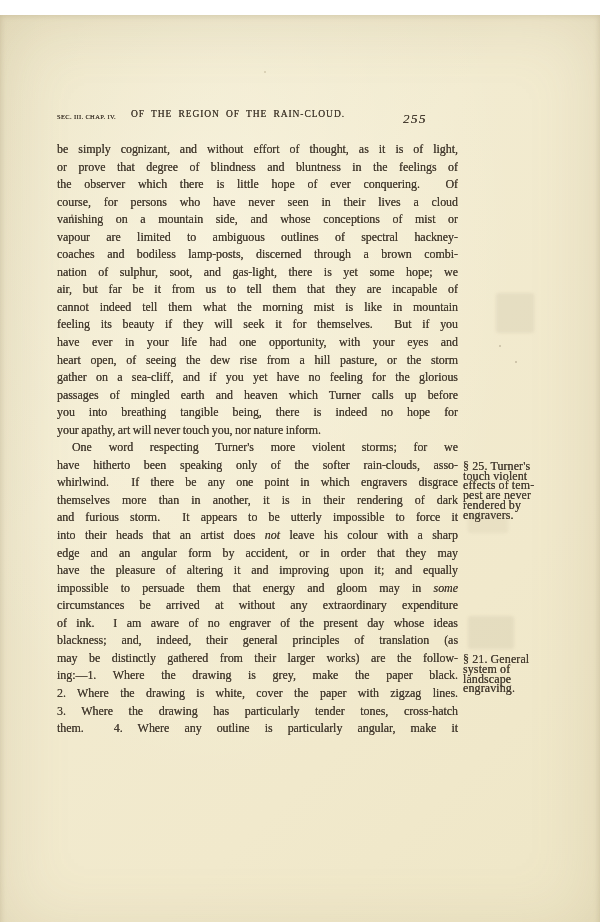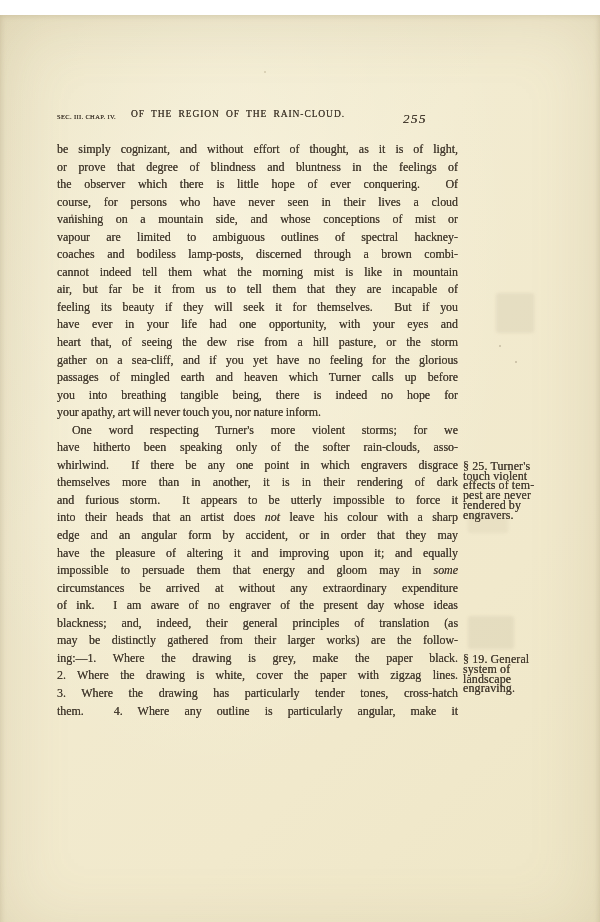--- a/index.html
+++ b/index.html
@@ -91,25 +91,26 @@
   <div class="page-number">255</div>
 
   <div id="text-column">
       <div class="line">be simply cognizant, and without effort of thought, as it is of light,</div>
       <div class="line">or prove that degree of blindness and bluntness in the feelings of</div>
       <div class="line">the observer which there is little hope of ever conquering.&nbsp; Of</div>
       <div class="line">course, for persons who have never seen in their lives a cloud</div>
       <div class="line">vanishing on a mountain side, and whose conceptions of mist or</div>
       <div class="line">vapour are limited to ambiguous outlines of spectral hackney-</div>
       <div class="line">coaches and bodiless lamp-posts, discerned through a brown combi-</div>
+      <div class="line">nation of sulphur, soot, and gas-light, there is yet some hope; we</div>
+      <div class="line">air, but far be it from us to tell them that they are incapable of</div>
       <div class="line">cannot indeed tell them what the morning mist is like in mountain</div>
-      <div class="line">air, but far be it from us to tell them that they are incapable of</div>
       <div class="line">feeling its beauty if they will seek it for themselves.&nbsp; But if you</div>
       <div class="line">have ever in your life had one opportunity, with your eyes and</div>
-      <div class="line">heart that, of seeing the dew rise from a hill pasture, or the storm</div>
+      <div class="line">heart open, of seeing the dew rise from a hill pasture, or the storm</div>
       <div class="line">gather on a sea-cliff, and if you yet have no feeling for the glorious</div>
       <div class="line">passages of mingled earth and heaven which Turner calls up before</div>
       <div class="line">you into breathing tangible being, there is indeed no hope for</div>
       <div class="line flush-left">your apathy, art will never touch you, nor nature inform.</div>
       <div class="line indent">One word respecting Turner's more violent storms; for we</div>
       <div class="line">have hitherto been speaking only of the softer rain-clouds, asso-</div>
       <div class="line">whirlwind.&nbsp; If there be any one point in which engravers disgrace</div>
       <div class="line">themselves more than in another, it is in their rendering of dark</div>
       <div class="line">and furious storm.&nbsp; It appears to be utterly impossible to force it</div>
       <div class="line">into their heads that an artist does <i>not</i> leave his colour with a sharp</div>
@@ -129,21 +130,21 @@
   <div id="margin-notes">
       <div class="margin-note" style="top: 447.08px;">
         <div class="note-line">§ 25. Turner's</div>
         <div class="note-line">touch violent</div>
         <div class="note-line">effects of tem-</div>
         <div class="note-line">pest are never</div>
         <div class="note-line">rendered by</div>
         <div class="note-line">engravers.</div>
       </div>
       <div class="margin-note" style="top: 640.24px;">
-        <div class="note-line">§ 19. General</div>
+        <div class="note-line">§ 21. General</div>
         <div class="note-line">system of</div>
         <div class="note-line">landscape</div>
         <div class="note-line">engraving.</div>
       </div>
     </div>
 
   <div class="smudge s1"></div>
   <div class="smudge s2"></div>
   <div class="smudge s3"></div>
   <div class="speck k1"></div>

